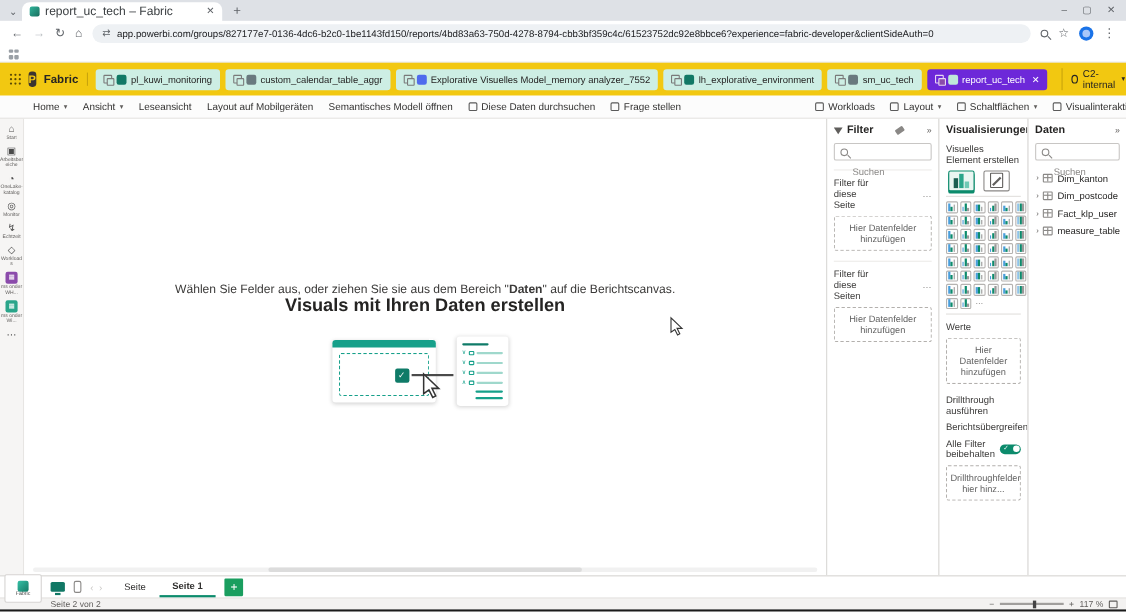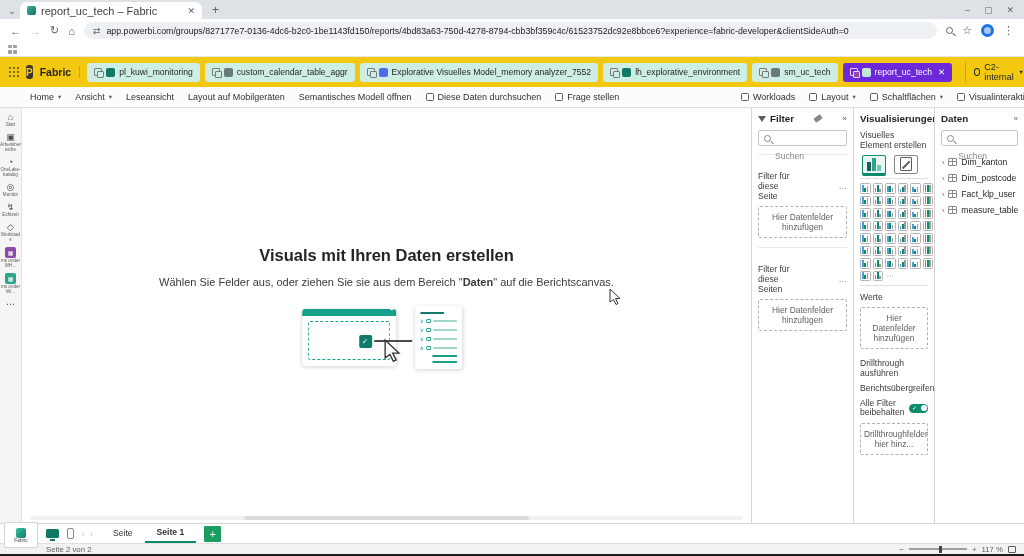--- a/index.html
+++ b/index.html
@@ -100,21 +100,21 @@
   
   .panel { background:#fff; border-left:1px solid #d6d4d2; padding:5px 6px; font-size:8.6px; color:#3b3a39; flex:none; overflow:hidden; }
   .panel-head { display:flex; align-items:center; gap:4px; margin-bottom:6px; }
   .panel-title { font-size:9.8px; font-weight:bold; color:#252423; }
   .panel-collapse { margin-left:auto; color:#605e5c; font-size:8px; }
   .searchbox { height:16px; border:1px solid #c8c6c4; border-radius:2px; display:flex; align-items:center; gap:4px; padding:0 5px; margin-bottom:8px; }
   .searchbox .mag { border-color:#8a8886; }
   .searchbox .mag::after { background:#8a8886; }
   .search-ph { color:#8a8886; font-size:8.6px;margin-top:36px; }
   .dropzone { border:1px dashed #b3b0ad; border-radius:2px; padding:5px 3px; text-align:center; color:#616161; font-size:8.4px; margin:5px 0 9px; }
-  .sec-title { display:flex; align-items:center; color:#3b3a39; margin-top:6px; padding-top:16px; border-top:1px solid #edebe9;gap:44px; }
+  .sec-title { display:flex; align-items:center; color:#3b3a39; margin-top:6px; padding-top:6px; border-top:1px solid #edebe9;gap:44px; }
   .sec-more { margin-left:auto; color:#8a8886; }
 
   #filter-panel { width:102px; }
   .funnel { width:0; height:0; border-left:4px solid transparent; border-right:4px solid transparent; border-top:6px solid #605e5c; }
   .eraser { width:8px; height:5px; background:#8a8886; transform:rotate(-35deg); border-radius:1px; margin-left:auto; }
 
   #vis-panel { width:81px; }
   .create-row { display:flex; gap:8px; align-items:flex-end; padding:1px 2px 4px; border-bottom:1px solid #e1dfdd; margin-bottom:4px; }
   .big-vis { width:24px; height:19px; border:1px solid #8a8886; border-radius:2px; display:flex; align-items:flex-end; justify-content:center; gap:1px; padding:2px; position:relative; }
   .big-vis.sel { border-color:#0c8b6c; box-shadow:0 2px 0 #0c8b6c; background:#eaf6f2; }
@@ -373,22 +373,22 @@
     <span class="rail-label">ms onderWi...</span>
   </div>
       <div class="rail-item i2">
     <span class="rail-glyph">⋯</span>
     <span class="rail-label"></span>
   </div>
     </div>
 
   <div id="canvas">
     <div id="canvas-center">
+      <div id="canvas-sub"><span>Wählen Sie Felder aus, oder ziehen Sie sie aus dem Bereich "</span><b>Daten</b><span>" auf die Berichtscanvas.</span></div>
       <div id="canvas-title">Visuals mit Ihren Daten erstellen</div>
-      <div id="canvas-sub"><span>Wählen Sie Felder aus, oder ziehen Sie sie aus dem Bereich "</span><b>Daten</b><span>" auf die Berichtscanvas.</span></div>
     </div>
     <svg class="ptr cursor" style="left:588px;top:181px;" width="11" height="16" viewBox="0 0 11 16">
       <path d="M0,0 L0,13 L3.5,10.5 L6,15.5 L8,14.5 L5.5,9.5 L10,9.5 Z" fill="#fff" stroke="#333" stroke-width="1"></path>
     </svg>
     <div id="illus">
       <div class="card-l">
         <div class="bar"></div>
         <div class="dash"></div>
       </div>
       <div class="drag-check">✓</div>

